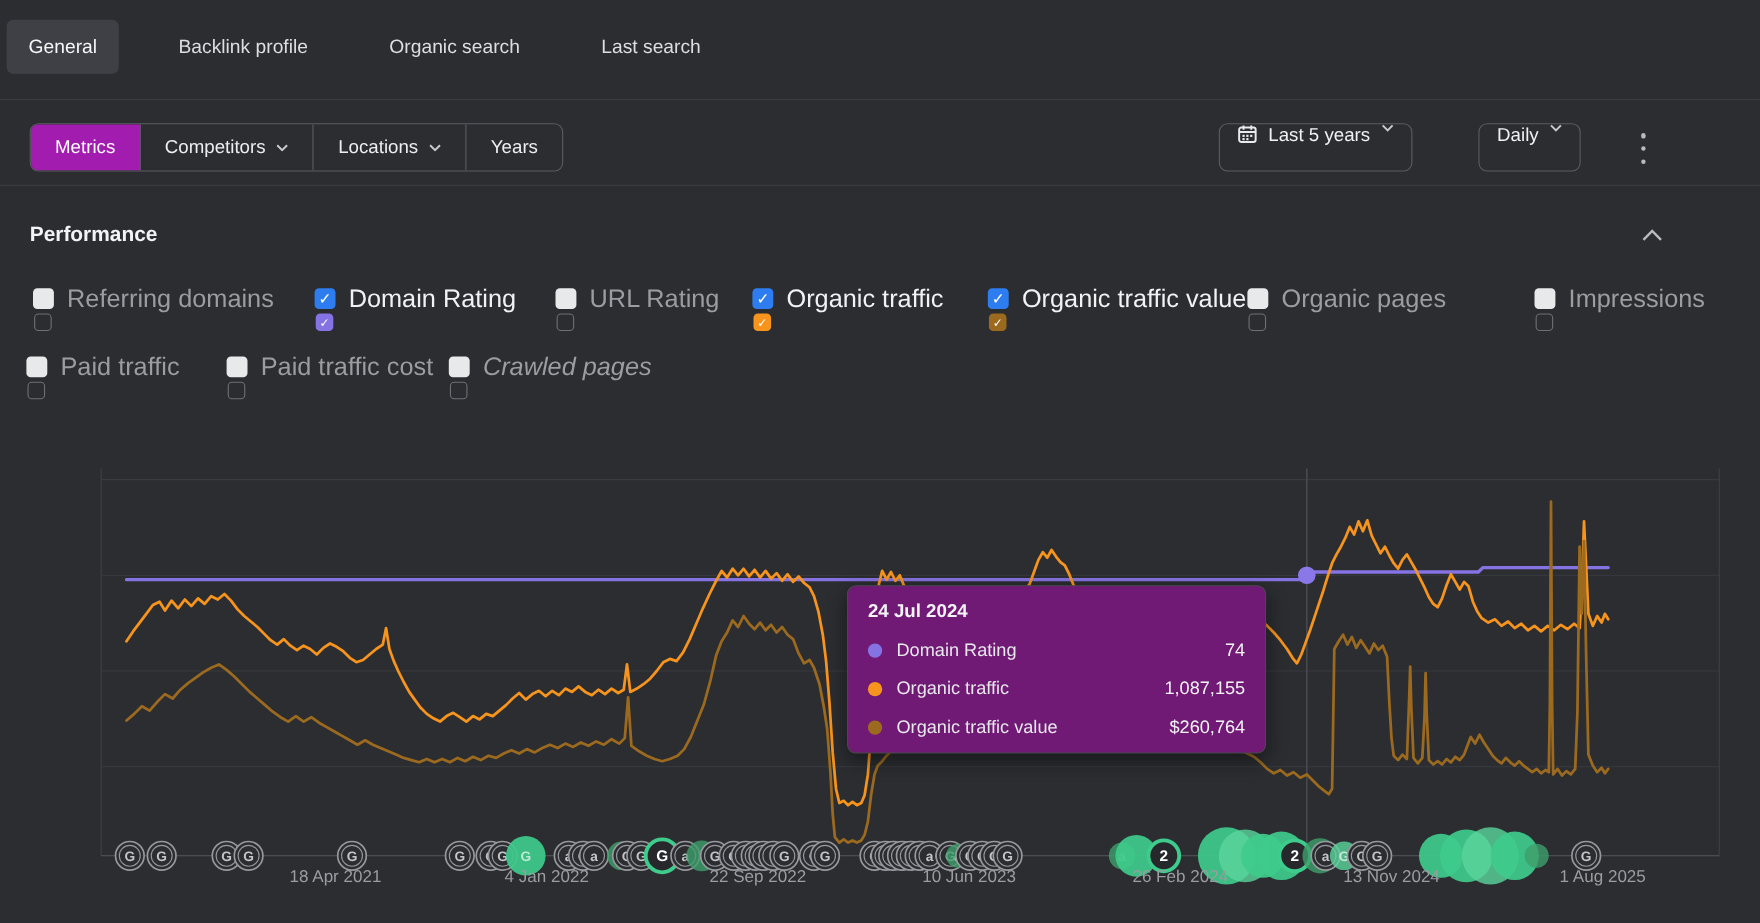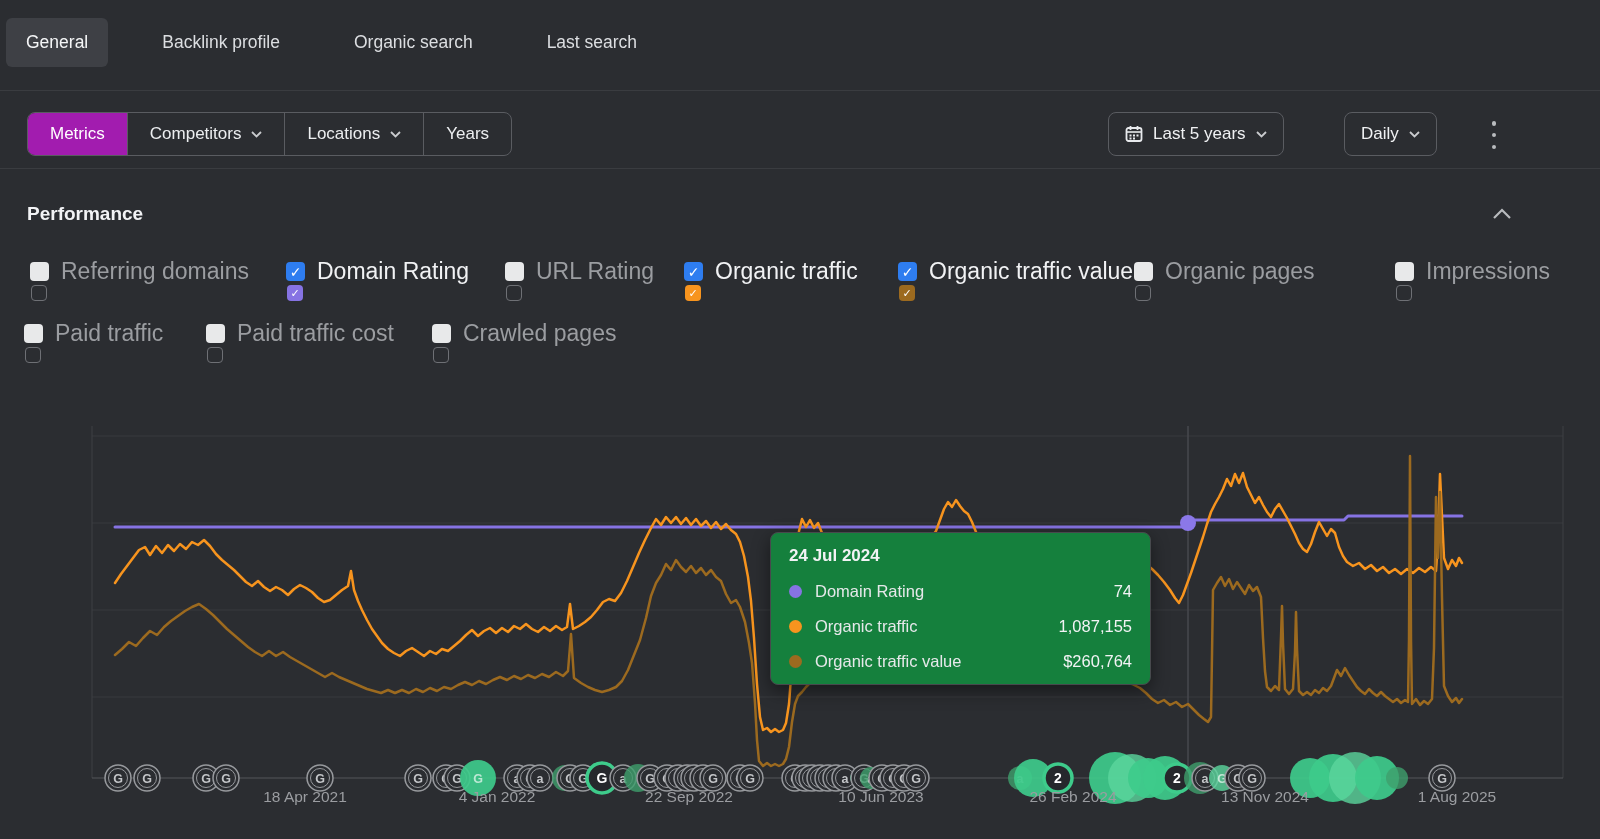--- a/index.html
+++ b/index.html
@@ -17,21 +17,21 @@
   .tab+.tab{margin-left:34px}
   
   #segmented{position:absolute;left:27px;top:112px;height:44px;display:flex;
     border:1px solid #5a5c61;border-radius:8px;box-sizing:border-box;overflow:hidden}
   .seg{display:flex;align-items:center;justify-content:center;font-size:17px;color:#eceef0;
     padding:0 22px;border-right:1px solid #5a5c61;cursor:pointer;gap:10px;white-space:nowrap}
   .seg:last-child{border-right:none}
   .seg.active{background:#a21caf;color:#fff}
   .chev{width:11px;height:7px;display:inline-block}
   .btn{position:absolute;top:112px;height:44px;border:1px solid #5a5c61;border-radius:8px;
-    box-sizing:border-box;display:flex;align-items:center;gap:10px;padding:0 16px;
+    box-sizing:border-box;display:flex;align-items:flex-start;gap:10px;padding:0 16px;
     font-size:17px;color:#f0f1f3;cursor:pointer;white-space:nowrap}
   #kebab{position:absolute;left:1486px;top:118px;width:16px;height:34px;display:flex;
     flex-direction:column;align-items:center;justify-content:space-between;padding:3px 0;
     box-sizing:border-box;cursor:pointer}
   #kebab i{width:4.5px;height:4.5px;border-radius:50%;background:#b9bbbe}
   
   #perf-title{position:absolute;left:27px;top:203px;font-size:19px;font-weight:700;color:#f2f3f5}
   #perf-collapse{position:absolute;left:1492px;top:206px;width:20px;height:16px;cursor:pointer}
   .metric{position:absolute;cursor:pointer}
   .cbm{position:absolute;left:0;top:0;width:19px;height:19px;border-radius:4px;box-sizing:border-box;
@@ -40,21 +40,21 @@
   .cbm.off{background:#e8e9ea}
   .cbs{position:absolute;left:1px;top:23px;width:16px;height:16px;border-radius:4px;box-sizing:border-box;
     display:flex;align-items:center;justify-content:center;font-size:11px;font-weight:700;color:#fff}
   .cbs.off{border:1.5px solid #6e7075;background:transparent}
   .mlbl{position:absolute;left:31px;top:0;font-size:23px;line-height:19px;white-space:nowrap}
   .mlbl.on{color:#f1f2f4}
   .mlbl.off{color:#9b9da1}
   
   #chart-svg{position:absolute;left:0;top:0;z-index:1;pointer-events:none}
   
-  #tooltip{position:absolute;z-index:2;background:#15803d;border:1px solid #47494d;border-radius:8px;
+  #tooltip{position:absolute;z-index:2;background:#701a75;border:1px solid #47494d;border-radius:8px;
     box-shadow:0 6px 18px rgba(0,0,0,.45);box-sizing:border-box;padding:13px 18px 10px 18px}
   #tooltip .tt-date{font-size:17px;font-weight:700;color:#f2f3f5;margin-bottom:8px}
   .tt-row{display:flex;align-items:center;height:35px}
   .tt-dot{width:13px;height:13px;border-radius:50%;margin-right:13px;flex:0 0 auto}
   .tt-lbl{font-size:16.5px;color:#e6e8ea}
   .tt-val{margin-left:auto;font-size:16.5px;color:#f2f3f5}
 </style>
 </head>
 <body>
 
@@ -159,21 +159,21 @@
     <div class="metric" style="left: 24px; top: 324px; width: 230px; height: 42px;">
       <div class="cbm off"></div>
       <span class="mlbl off">Paid traffic</span>
       <div class="cbs off"></div>
     </div>
     <div class="metric" style="left: 206px; top: 324px; width: 230px; height: 42px; text-align: right;">
       <div class="cbm off"></div>
       <span class="mlbl off">Paid traffic cost</span>
       <div class="cbs off"></div>
     </div>
-    <div class="metric" style="left: 432px; top: 324px; width: 230px; height: 42px;">
+    <div class="metric" style="left: 408px; top: 324px; width: 230px; height: 42px; font-style: italic;">
       <div class="cbm off"></div>
       <span class="mlbl off">Crawled pages</span>
       <div class="cbs off"></div>
     </div>
   </div>
 
 <svg id="chart-svg" width="1600" height="839" viewBox="0 0 1600 839">
     <line x1="92" y1="436" x2="1563" y2="436" stroke="#393b3f" stroke-width="1"></line>
     <line x1="92" y1="523" x2="1563" y2="523" stroke="#393b3f" stroke-width="1"></line>
     <line x1="92" y1="610" x2="1563" y2="610" stroke="#393b3f" stroke-width="1"></line>

